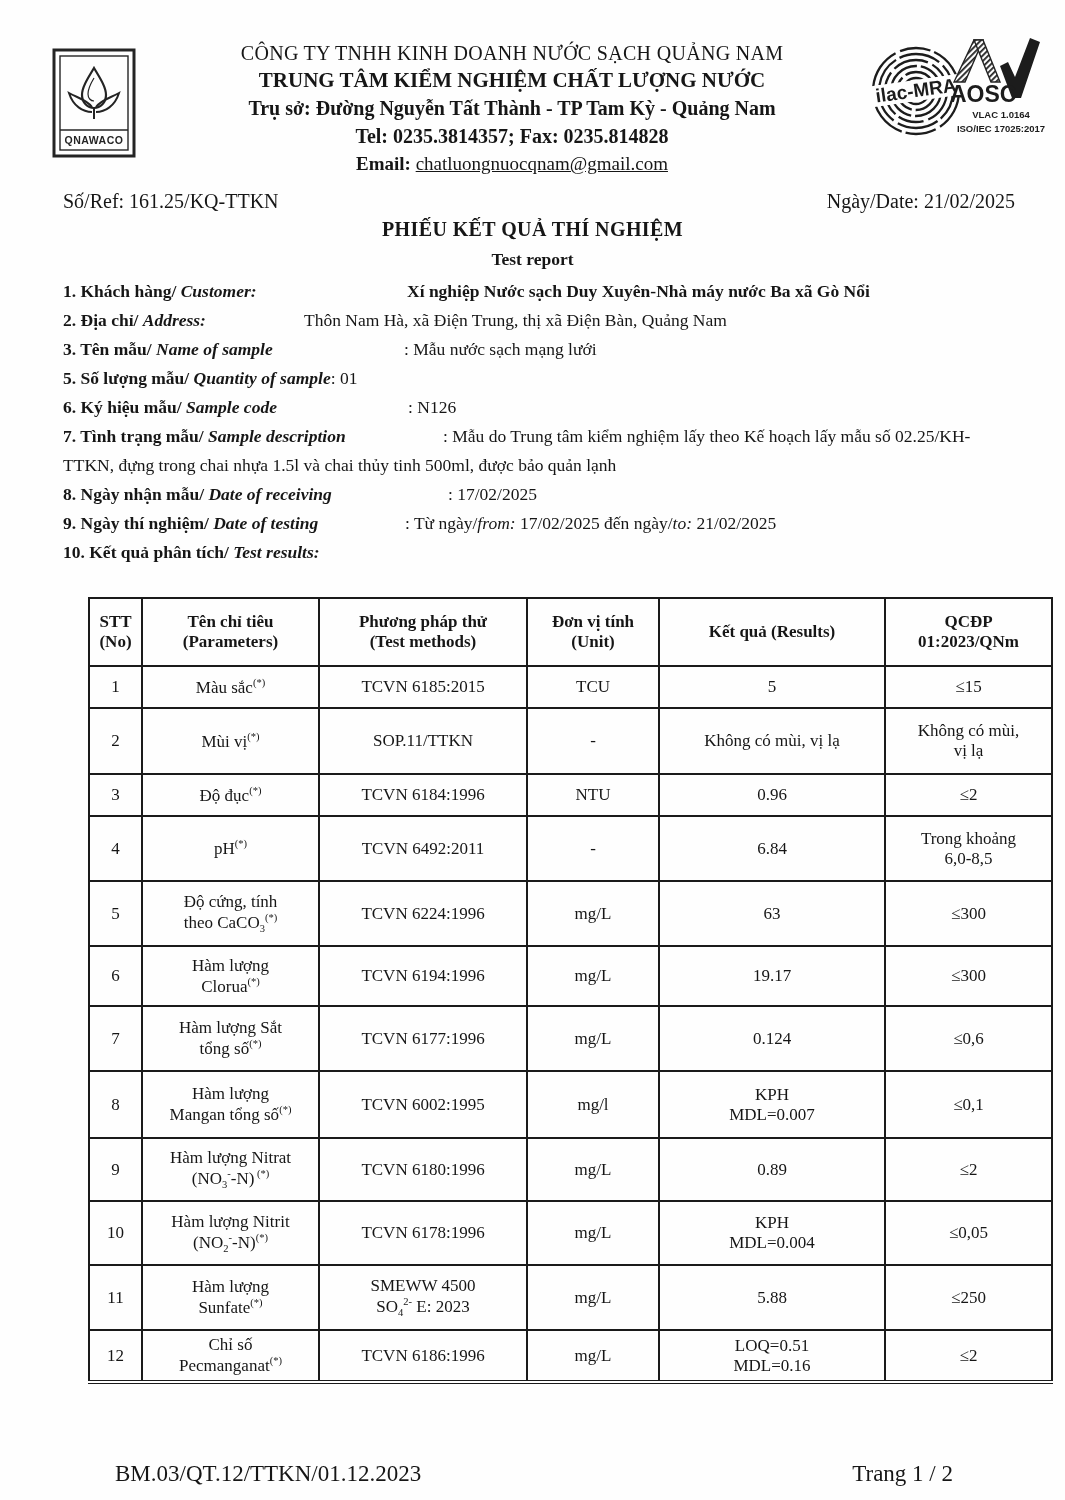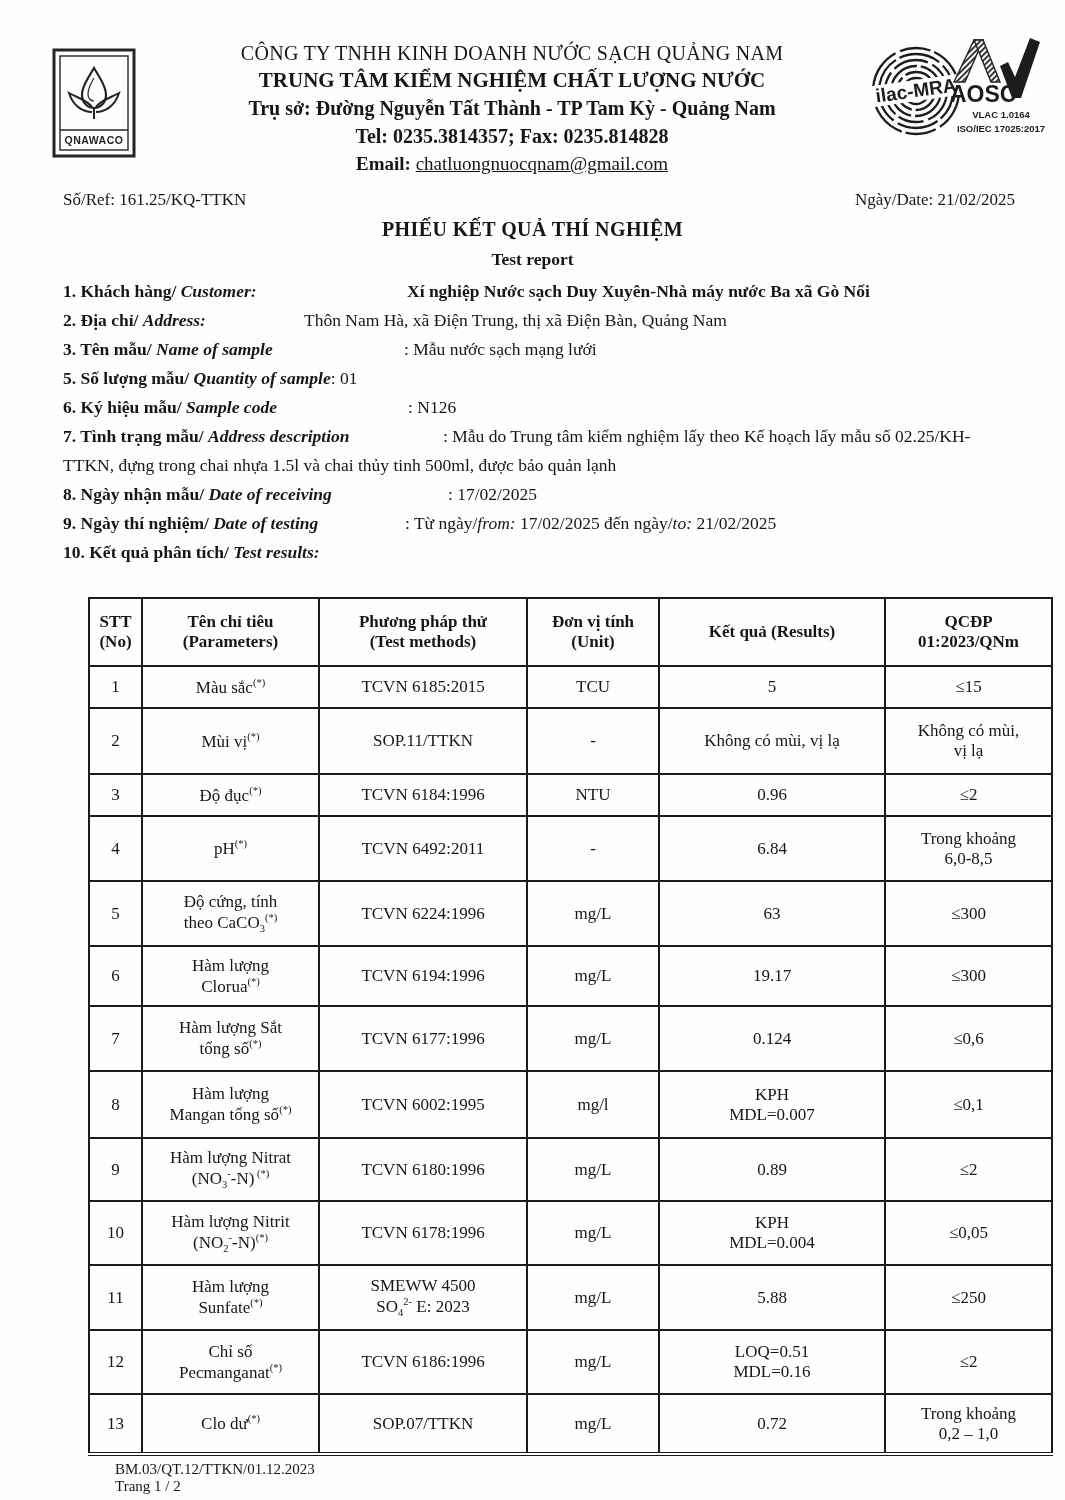--- a/index.html
+++ b/index.html
@@ -16,21 +16,21 @@
   .stamp{position:absolute;left:52px;top:48px;}
   .head-center{position:absolute;left:162px;top:40px;width:700px;text-align:center;}
   .h-co{font-size:20px;font-weight:normal;letter-spacing:.3px;line-height:26px;white-space:nowrap;}
   .h-ct{font-size:21px;font-weight:bold;line-height:28px;white-space:nowrap;}
   .h-ad{font-size:20px;font-weight:bold;line-height:28px;white-space:nowrap;}
   .h-em{font-size:19px;font-weight:bold;line-height:27px;white-space:nowrap;}
   .email{font-weight:normal;text-decoration:underline;}
   .ilac{position:absolute;left:866px;top:44px;}
   .aosc{position:absolute;left:950px;top:36px;}
   
-  .meta{position:absolute;top:190px;left:63px;right:50px;display:flex;justify-content:space-between;font-size:17px;}
+  .meta{position:absolute;top:190px;left:63px;right:50px;display:flex;justify-content:space-between;font-size:20px;}
   .title{position:absolute;top:218px;left:0;right:0;text-align:center;font-size:20px;font-weight:bold;letter-spacing:.4px;}
   .subtitle{position:absolute;top:249px;left:0;right:0;text-align:center;font-size:17.5px;font-weight:bold;}
   
   .info{position:absolute;top:277px;left:63px;width:945px;font-size:17.5px;}
   .info-item{line-height:29px;}
   .lblwrap{display:inline-block;vertical-align:top;}
   .lvi{font-weight:bold;}
   .len{font-weight:bold;font-style:italic;}
   .val{}
   .bv{font-weight:bold;}
@@ -44,21 +44,21 @@
   }
   table.results th,table.results td{
     border:2px solid #1a1a1a;
     white-space:pre-line;
     padding:2px 4px;
     vertical-align:middle;
   }
   table.results th{font-weight:bold;height:62px;}
   sup,sub{font-size:.62em;}
   
-  .pfooter{position:absolute;top:1461px;left:115px;right:112px;display:flex;justify-content:space-between;font-size:15px;flex-direction:column;}
+  .pfooter{position:absolute;top:1461px;left:115px;right:112px;display:flex;justify-content:space-between;font-size:23px;}
 </style>
 </head>
 <body>
 
 <div class="page">
 
   <svg class="stamp" width="84" height="110" viewBox="0 0 84 110">
     <rect x="2" y="2" width="80" height="106" fill="none" stroke="#242424" stroke-width="3"></rect>
     <rect x="8" y="8" width="68" height="94" fill="none" stroke="#242424" stroke-width="1.4"></rect>
     <path d="M42 20 C36 30 30 39 30 47 C30 54.5 35.5 60 42 60 C48.5 60 54 54.5 54 47 C54 39 48 30 42 20 Z" fill="none" stroke="#242424" stroke-width="2.2"></path>
@@ -119,21 +119,21 @@
 
   <div class="title">PHIẾU KẾT QUẢ THÍ NGHIỆM</div>
   <div class="subtitle">Test report</div>
 
   <div class="info" id="info-list">
       <div class="info-item"><span class="lblwrap" style="width: 344px;"><span class="lvi">1. Khách hàng/ </span><span class="len">Customer:</span></span><span class="val bv">Xí nghiệp Nước sạch Duy Xuyên-Nhà máy nước Ba xã Gò Nổi</span></div>
       <div class="info-item"><span class="lblwrap" style="width: 241px;"><span class="lvi">2. Địa chỉ/ </span><span class="len">Address:</span></span><span class="val">Thôn Nam Hà, xã Điện Trung, thị xã Điện Bàn, Quảng Nam</span></div>
       <div class="info-item"><span class="lblwrap" style="width: 341px;"><span class="lvi">3. Tên mẫu/ </span><span class="len">Name of sample</span></span><span class="val">: Mẫu nước sạch mạng lưới</span></div>
       <div class="info-item"><span class="lblwrap"><span class="lvi">5. Số lượng mẫu/ </span><span class="len">Quantity of sample</span></span><span class="val">: 01</span></div>
       <div class="info-item"><span class="lblwrap" style="width: 345px;"><span class="lvi">6. Ký hiệu mẫu/ </span><span class="len">Sample code</span></span><span class="val">: N126</span></div>
-      <div class="info-item"><span class="lblwrap" style="width: 380px;"><span class="lvi">7. Tình trạng mẫu/ </span><span class="len">Address description</span></span><span class="val">: Mẫu do Trung tâm kiểm nghiệm lấy theo Kế hoạch lấy mẫu số 02.25/KH-TTKN, đựng trong chai nhựa 1.5l và chai thủy tinh 500ml, được bảo quản lạnh</span></div>
+      <div class="info-item"><span class="lblwrap" style="width: 380px;"><span class="lvi">7. Tình trạng mẫu/ </span><span class="len">Sample description</span></span><span class="val">: Mẫu do Trung tâm kiểm nghiệm lấy theo Kế hoạch lấy mẫu số 02.25/KH-TTKN, đựng trong chai nhựa 1.5l và chai thủy tinh 500ml, được bảo quản lạnh</span></div>
       <div class="info-item"><span class="lblwrap" style="width: 385px;"><span class="lvi">8. Ngày nhận mẫu/ </span><span class="len">Date of receiving</span></span><span class="val">: 17/02/2025</span></div>
       <div class="info-item"><span class="lblwrap" style="width: 342px;"><span class="lvi">9. Ngày thí nghiệm/ </span><span class="len">Date of testing</span></span><span class="val"><span>: Từ ngày/</span><span class="it">from:</span><span> 17/02/2025  đến ngày/</span><span class="it">to:</span><span> 21/02/2025</span></span></div>
       <div class="info-item"><span class="lblwrap"><span class="lvi">10. Kết quả phân tích/ </span><span class="len">Test results:</span></span><span class="val"></span></div>
     </div>
 
   <table class="results">
     <colgroup>
       <col style="width:53px">
         <col style="width:177px">
         <col style="width:208px">
@@ -238,35 +238,27 @@
           <td>≤0,05</td>
         </tr>
         <tr style="height: 65px;">
           <td>11</td>
           <td>Hàm lượng<br>Sunfate<sup>(*)</sup></td>
           <td>SMEWW 4500<br>SO<sub>4</sub><sup>2-</sup> E: 2023</td>
           <td>mg/L</td>
           <td>5.88</td>
           <td>≤250</td>
         </tr>
-        <tr style="height: 64px;">
+        <tr style="height: 52px;">
           <td>12</td>
           <td>Chỉ số<br>Pecmanganat<sup>(*)</sup></td>
           <td>TCVN 6186:1996</td>
           <td>mg/L</td>
           <td>LOQ=0.51<br>MDL=0.16</td>
           <td>≤2</td>
-        </tr>
-        <tr style="height: 60px;">
-          <td>13</td>
-          <td>Clo dư<sup>(*)</sup></td>
-          <td>SOP.07/TTKN</td>
-          <td>mg/L</td>
-          <td>0.72</td>
-          <td>Trong khoảng<br>0,2 – 1,0</td>
         </tr>
       </tbody>
   </table>
 
   <div class="pfooter">
     <span>BM.03/QT.12/TTKN/01.12.2023</span>
     <span>Trang 1 / 2</span>
   </div>
 
 </div>

